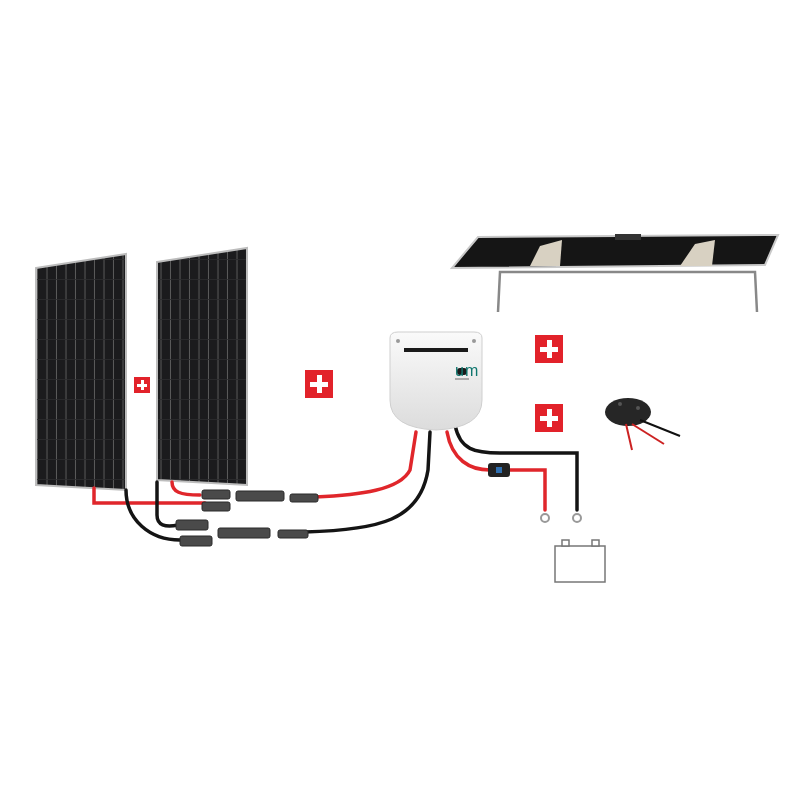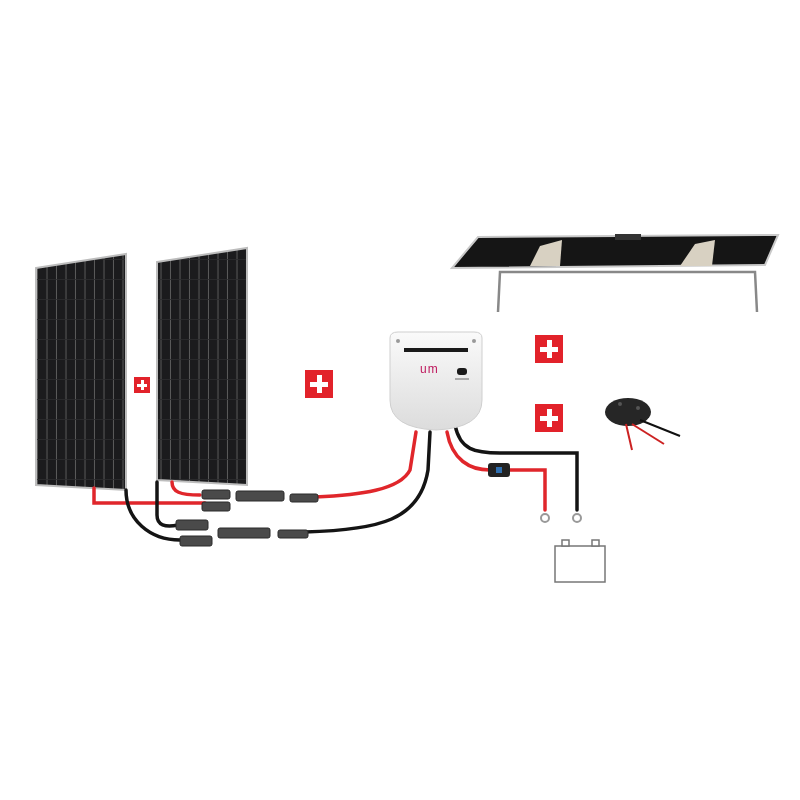--- a/index.html
+++ b/index.html
@@ -1,21 +1,21 @@
 <!DOCTYPE html>
 <html><head>
 <meta charset="utf-8">
 <style>
   html, body { margin:0; padding:0; background:#ffffff; }
   body { width:800px; height:800px; position:relative; overflow:hidden; font-family:"Liberation Sans", sans-serif; }
   .plus-badge { position:absolute; background:#e2222a; display:flex; align-items:center; justify-content:center; }
   .plus-badge .h { position:absolute; background:#fff; }
   .plus-badge .v { position:absolute; background:#fff; }
   svg { position:absolute; left:0; top:0; }
-  .controller-label { position:absolute; color:#be185d; font-size:12px; letter-spacing:1px; }
+  .controller-label { position:absolute; color:#0f766e; font-size:16px; letter-spacing:1px;margin-left:35px; }
 </style>
 </head>
 <body>
 
 <svg width="800" height="800" viewBox="0 0 800 800">
   <defs>
     <pattern id="cells" width="9.5" height="20" patternUnits="userSpaceOnUse">
       <rect width="9.5" height="20" fill="#1b1b1d"></rect>
       <line x1="9" y1="0" x2="9" y2="20" stroke="#6a6a6a" stroke-width="0.8"></line>
       <line x1="0" y1="19.5" x2="9.5" y2="19.5" stroke="#2c2c2e" stroke-width="0.8"></line>

